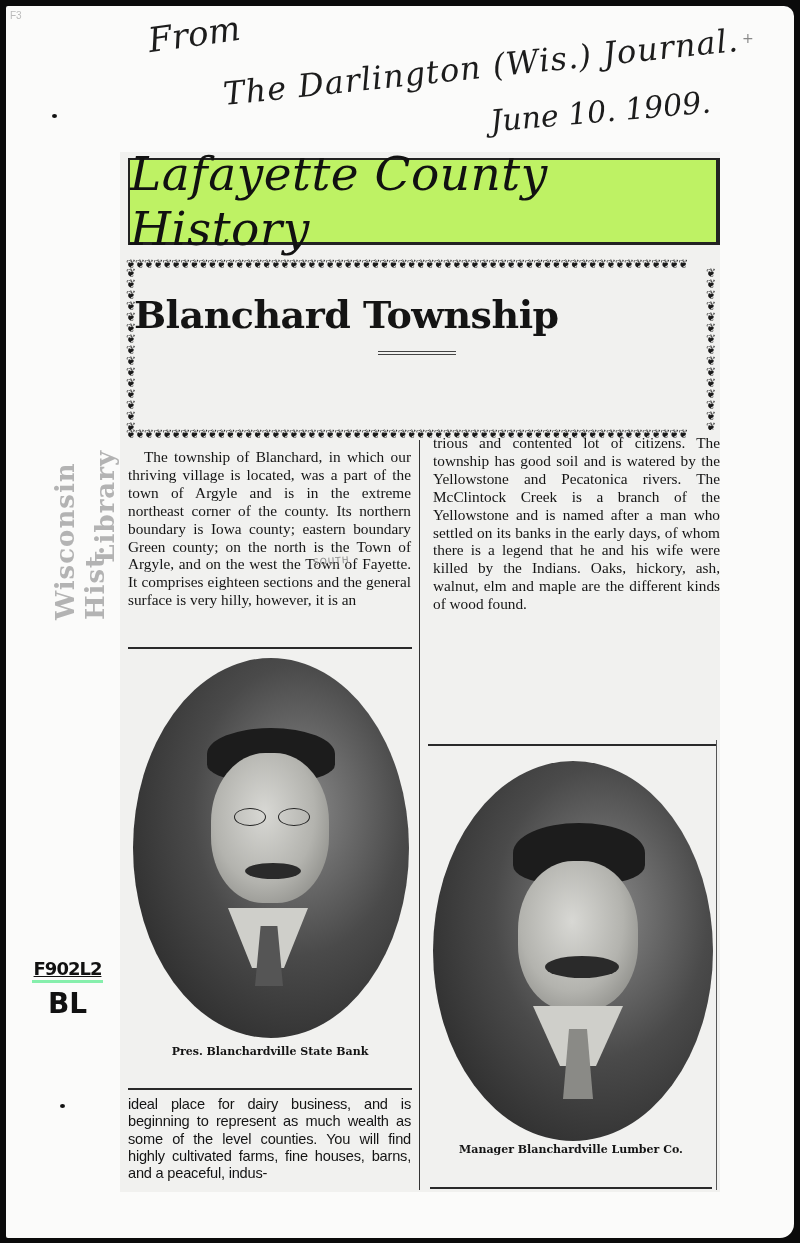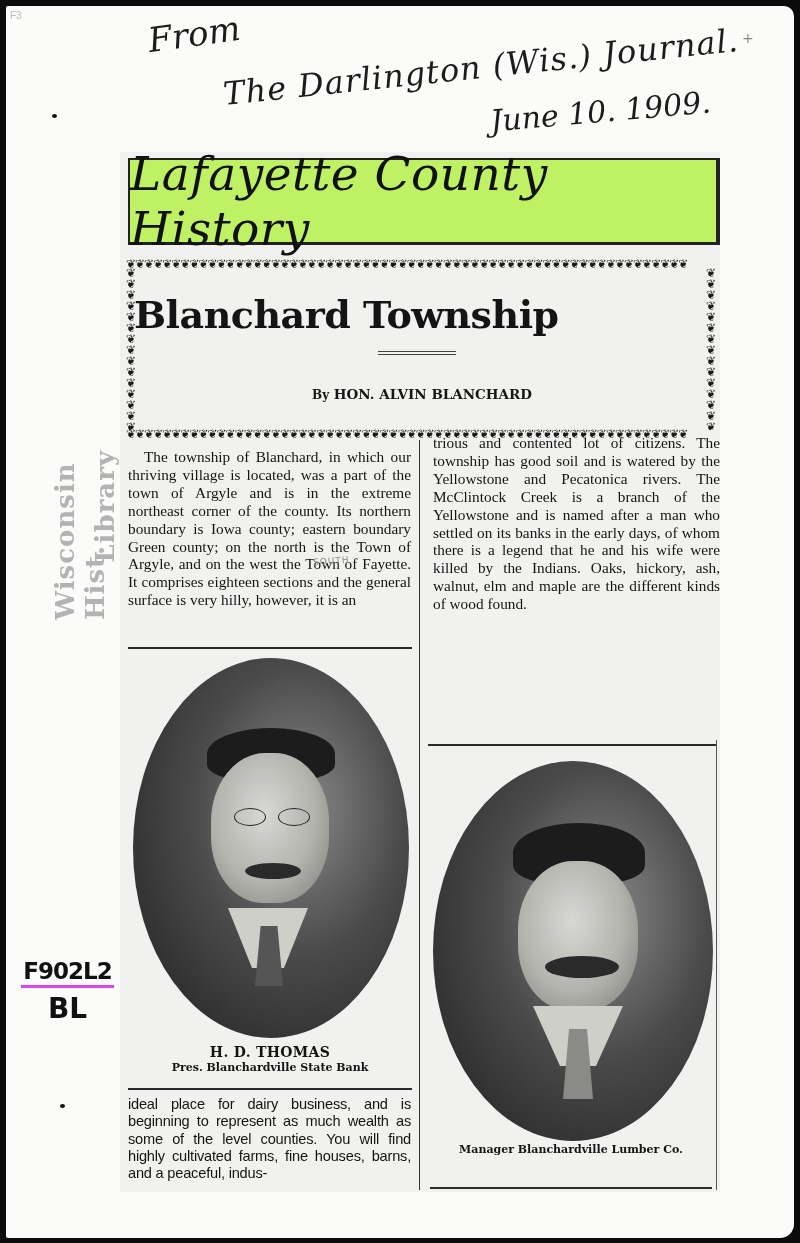--- a/index.html
+++ b/index.html
@@ -30,21 +30,21 @@
     color: #b3b3b3; font-family: "DejaVu Serif", serif; font-weight: bold;
   }
   .stamp span { position: absolute; writing-mode: vertical-rl; transform: rotate(180deg); font-size: 26px; letter-spacing: 1px; }
   .stamp .s1 { left: 30px; top: 0; }
   .stamp .s2 { left: 70px; top: 40px; }
 
   .call-number {
     position: absolute; left: 20px; top: 958px; width: 95px; text-align: center;
     font-family: "DejaVu Sans", sans-serif; font-weight: bold; color: #111;
   }
-  .call-number .top { font-size: 23px; letter-spacing: -1px; border-bottom: 3px solid #d946ef; display: inline-block; padding: 0 2px 1px; }
+  .call-number .top { font-size: 18px; letter-spacing: -1px; border-bottom: 3px solid #86efac; display: inline-block; padding: 0 2px 1px; text-decoration: underline; }
   .call-number .bottom { font-size: 28px; display: block; margin-top: 4px; }
 
   .clipping {
     position: absolute; left: 120px; top: 152px; width: 600px; height: 1040px;
     background: #f1f1ef;
   }
   .masthead {
     position: absolute; left: 128px; top: 158px; width: 586px; height: 82px;
     border: 2px solid #222; border-right-width: 4px; border-bottom-width: 3px;
     display: flex; align-items: center; justify-content: center;
@@ -169,24 +169,20 @@
   <span class="masthead-title">Lafayette County History</span>
 </div>
 
 <div class="ornament-box">
   <div class="ornament-row top">❦❦❦❦❦❦❦❦❦❦❦❦❦❦❦❦❦❦❦❦❦❦❦❦❦❦❦❦❦❦❦❦❦❦❦❦❦❦❦❦❦❦❦❦❦❦❦❦❦❦❦❦❦❦❦❦❦❦❦❦❦❦</div>
   <div class="ornament-col left">❦❦❦❦❦❦❦❦❦❦❦❦❦❦❦❦❦❦</div>
   <div class="ornament-col right">❦❦❦❦❦❦❦❦❦❦❦❦❦❦❦❦❦❦</div>
   <div class="ornament-row bottom">❦❦❦❦❦❦❦❦❦❦❦❦❦❦❦❦❦❦❦❦❦❦❦❦❦❦❦❦❦❦❦❦❦❦❦❦❦❦❦❦❦❦❦❦❦❦❦❦❦❦❦❦❦❦❦❦❦❦❦❦❦❦</div>
   <div class="headline">Blanchard Township</div>
   <div class="head-rule"></div>
-  <div class="byline">
-    <span class="by">By</span>
-    <span>HON. ALVIN BLANCHARD</span>
-  </div>
 </div>
 
 <div class="col-divider"></div>
 <div class="right-edge"></div>
 
 <div class="col-text col-a">
   <p>The township of Blanchard, in which our thriving village is located, was a part of the town of Argyle and is in the extreme northeast corner of the county. Its northern boundary is Iowa county; eastern boundary Green county; on the north is the Town of Argyle, and on the west the Town of Fayette. It comprises eighteen sections and the general surface is very hilly, however, it is an</p>
 </div>
 <div class="handwritten-correction">SOUTH</div>
 
@@ -201,21 +197,20 @@
 
 <div class="portrait portrait-1">
   <div class="hair"></div>
   <div class="face"></div>
   <div class="glasses"></div>
   <div class="mustache"></div>
   <div class="collar"></div>
   <div class="tie"></div>
 </div>
 <div class="caption cap-1">
-  <span class="name">H. D. THOMAS</span>
   <span class="title">Pres. Blanchardville State Bank</span>
 </div>
 
 <div class="col-text col-c">
   <p class="noindent">ideal place for dairy business, and is beginning to represent as much wealth as some of the level counties. You will find highly cultivated farms, fine houses, barns, and a peaceful, indus-</p>
 </div>
 
 <div class="portrait portrait-2">
   <div class="hair"></div>
   <div class="face"></div>

